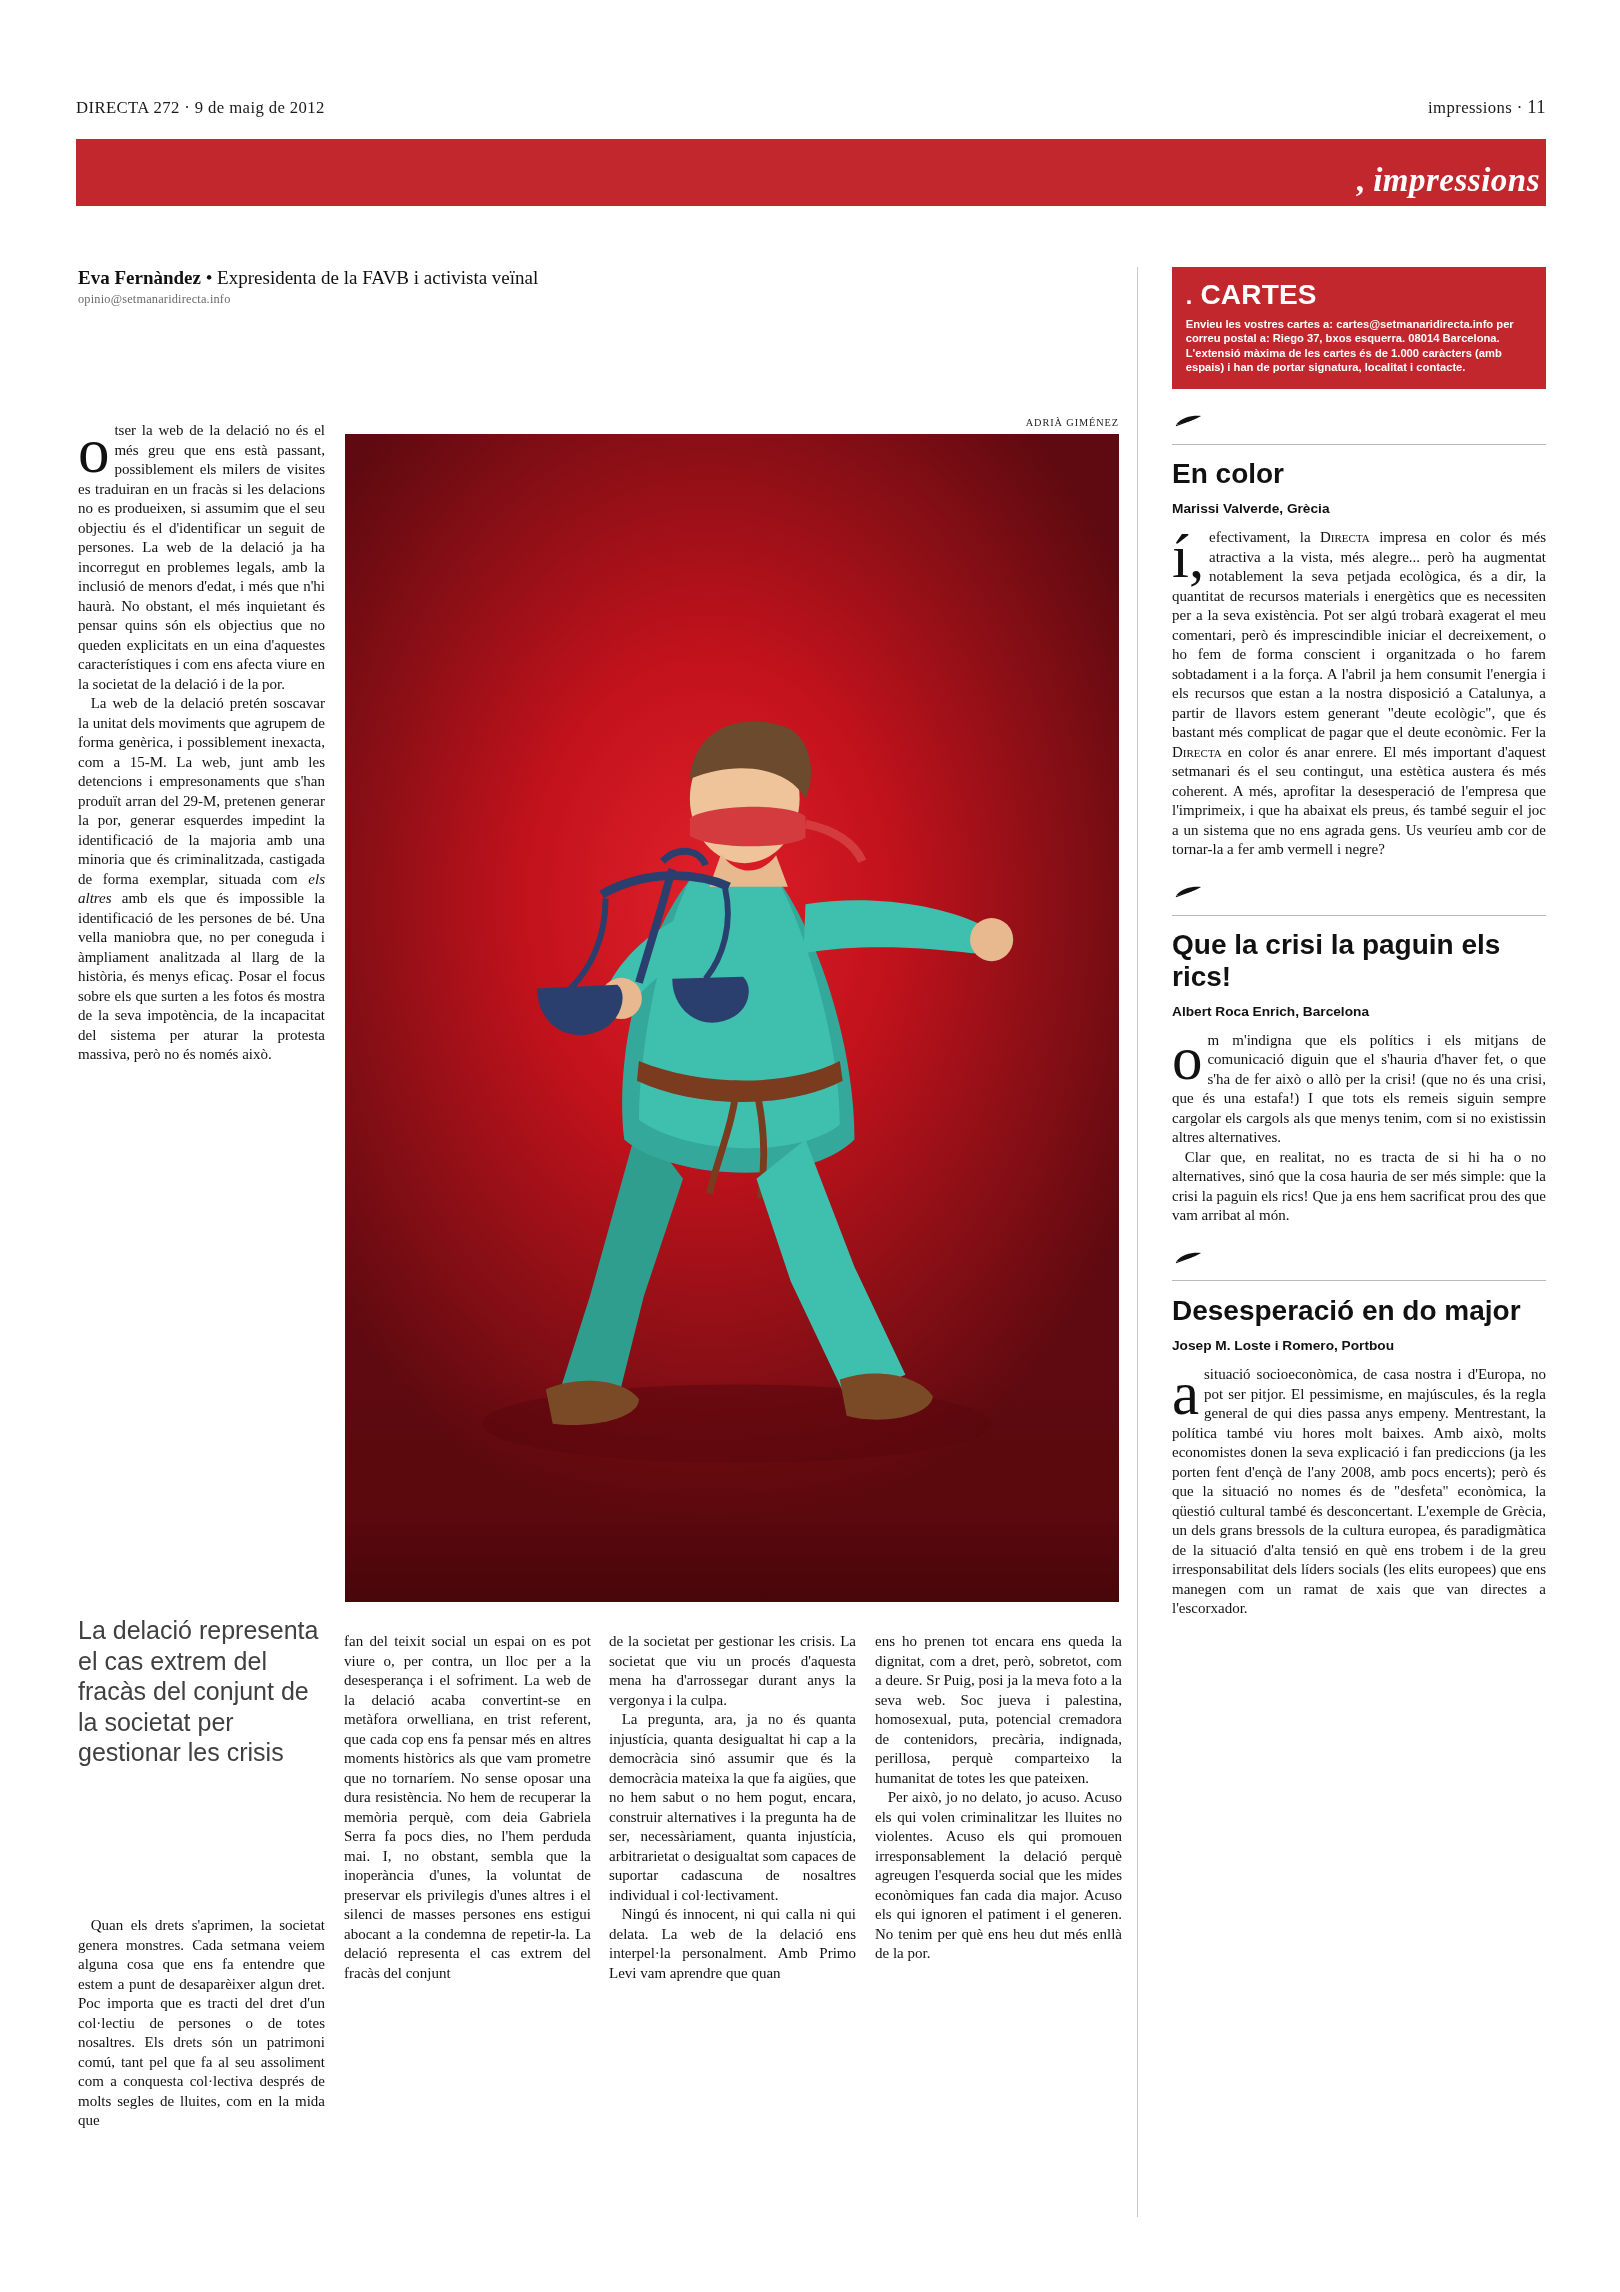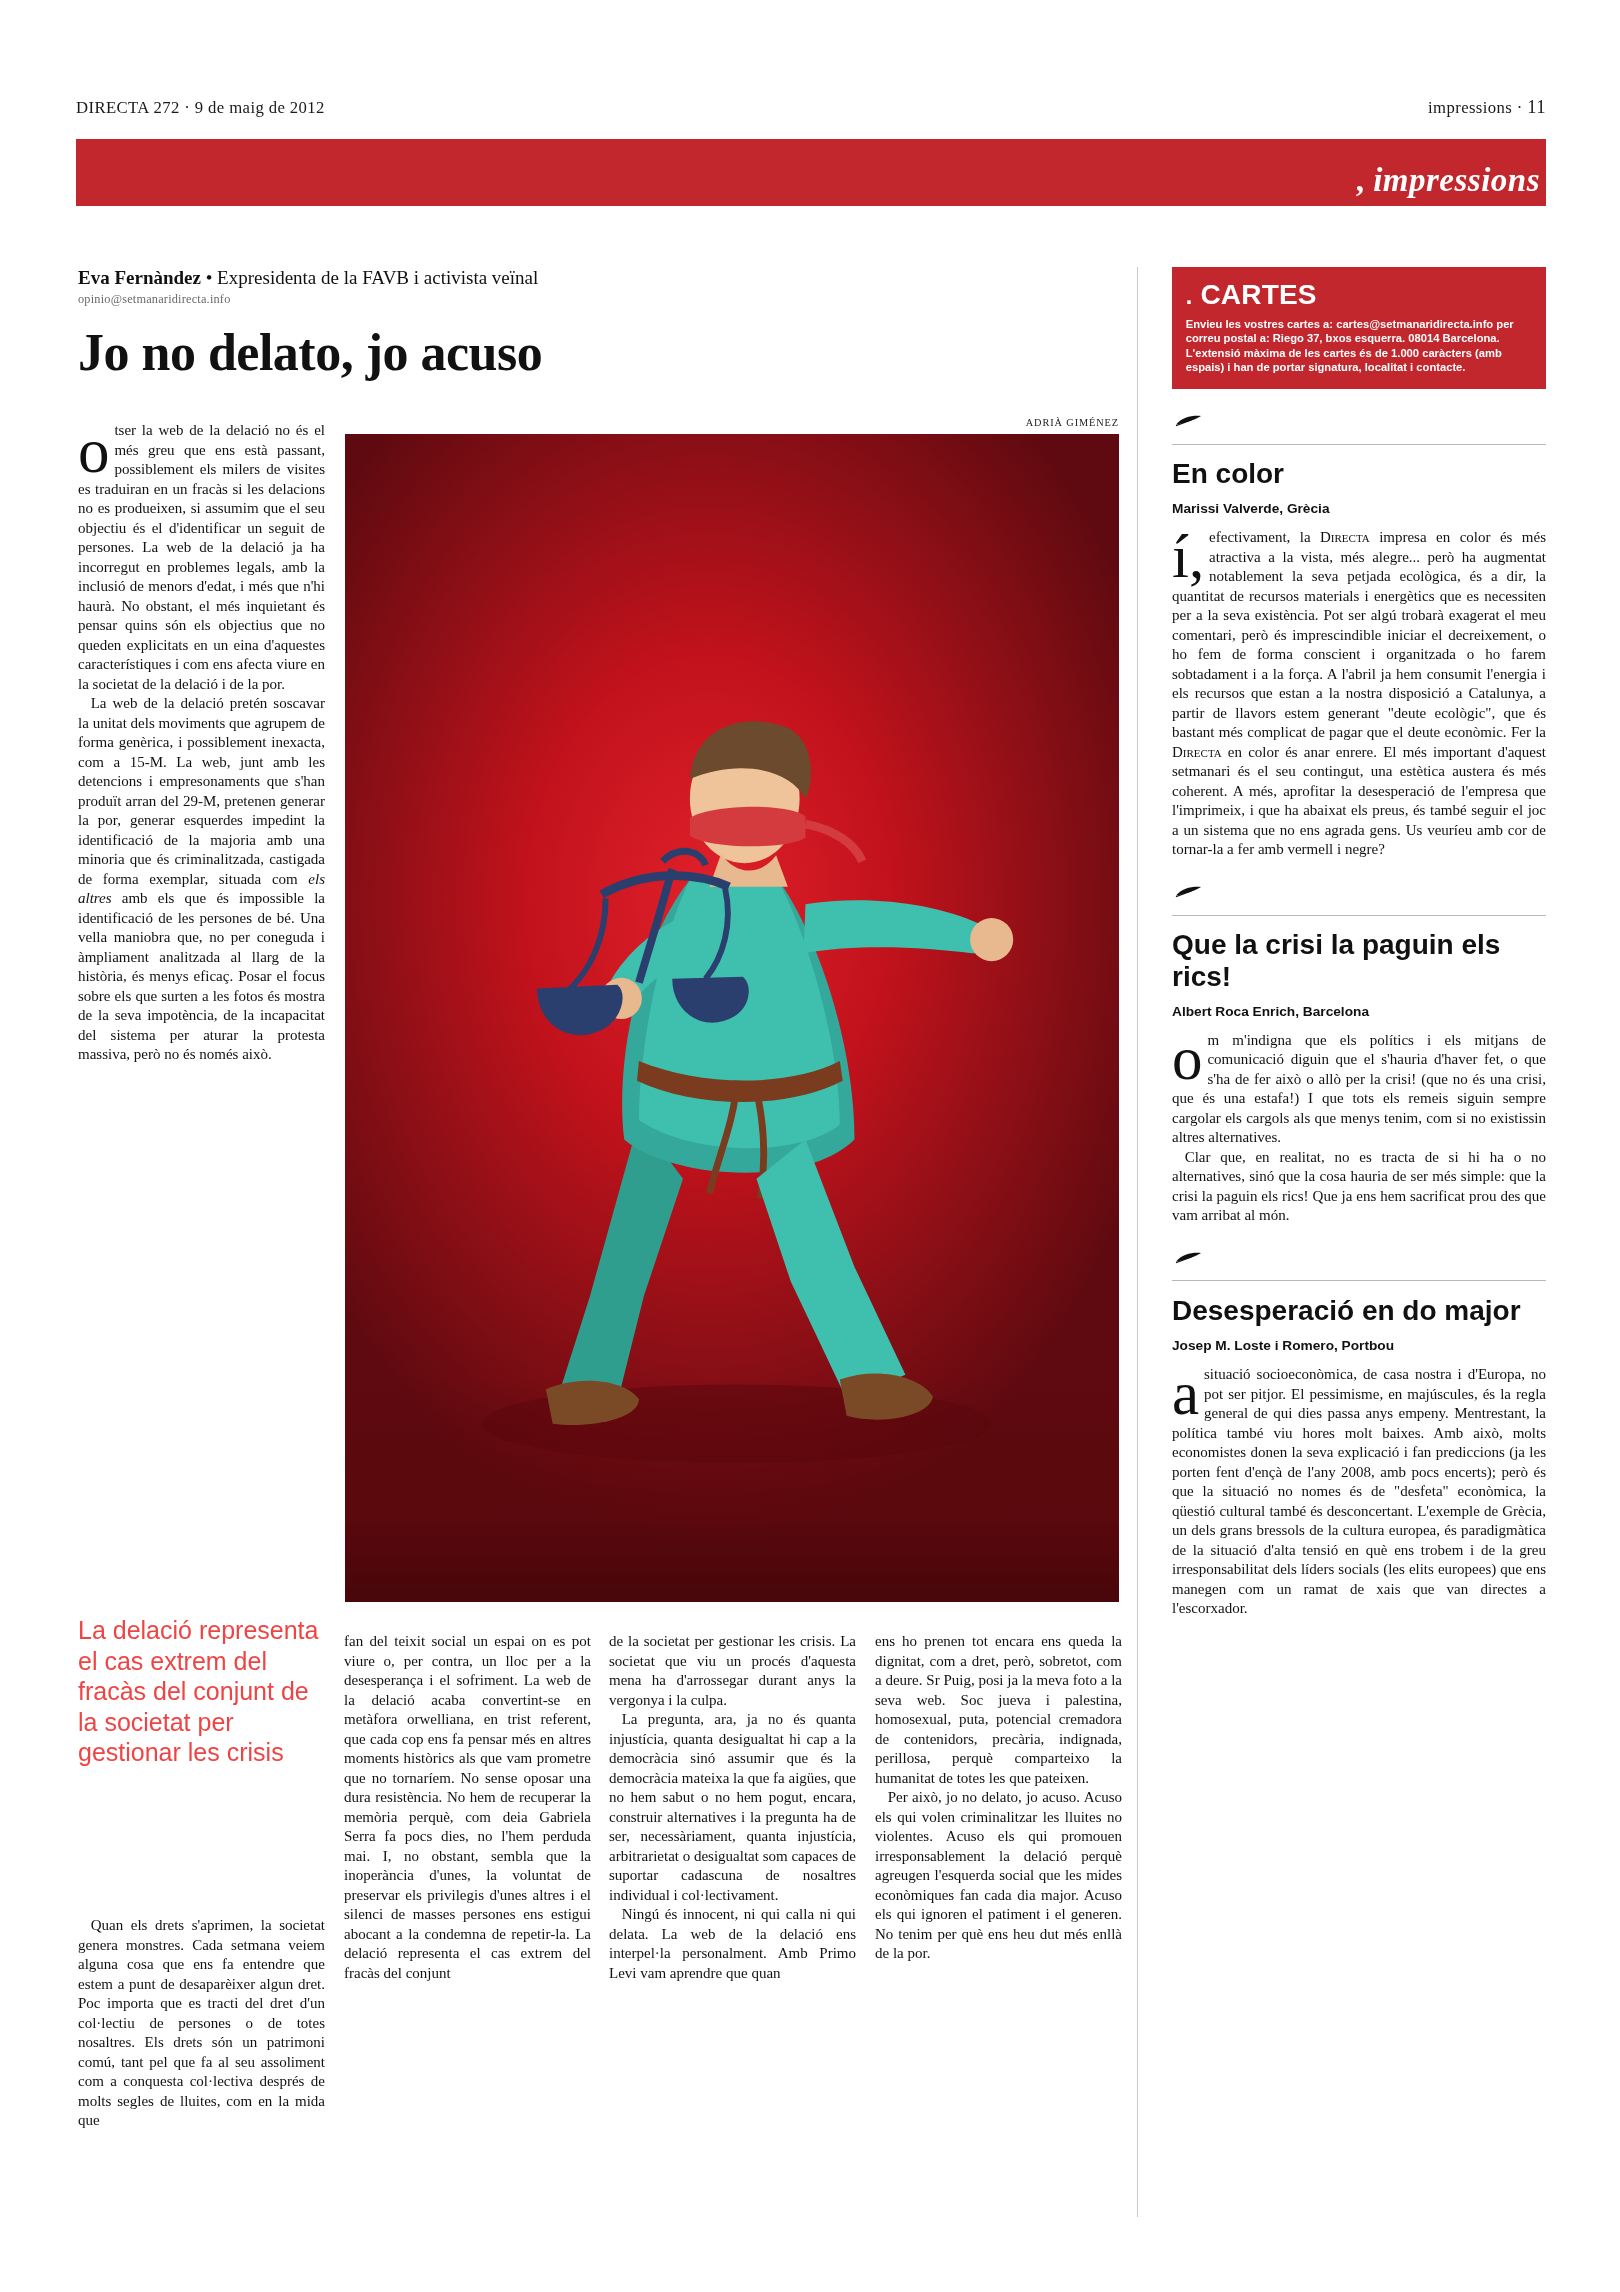--- a/index.html
+++ b/index.html
@@ -152,21 +152,21 @@
 
   
   .fig { position: absolute; left: 0; top: 0; width: 100%; height: 100%; }
 
   .pull {
     position: absolute;
     left: 78px;
     top: 1615px;
     width: 247px;
     font-family: "Liberation Sans", sans-serif;
-    color: #ef4444;
+    color: #404040;
     font-size: 25px;
     line-height: 1.22;
     font-weight: normal;
   }
 
   .body-cols {
     position: absolute;
     left: 78px;
     top: 1916px;
     width: 1044px;
@@ -287,21 +287,20 @@
     <span class="dot">,</span>
     <span>impressions</span>
   </div>
 
   <div class="article">
     <div class="byline">
       <span class="name">Eva Fernàndez</span>
       <span>• Expresidenta de la FAVB i activista veïnal</span>
     </div>
     <div class="byline-mail">opinio@setmanaridirecta.info</div>
-    <div class="headline">Jo no delato, jo acuso</div>
   </div>
 
   <div class="col-narrow">
     <p class="dropcap">otser la web de la delació no és el més greu que ens està passant, possiblement els milers de visites es traduiran en un fracàs si les delacions no es produeixen, si assumim que el seu objectiu és el d'identificar un seguit de persones. La web de la delació ja ha incorregut en problemes legals, amb la inclusió de menors d'edat, i més que n'hi haurà. No obstant, el més inquietant és pensar quins són els objectius que no queden explicitats en un eina d'aquestes característiques i com ens afecta viure en la societat de la delació i de la por.</p>
     <p><span>La web de la delació pretén soscavar la unitat dels moviments que agrupem de forma genèrica, i possiblement inexacta, com a 15-M. La web, junt amb les detencions i empresonaments que s'han produït arran del 29-M, pretenen generar la por, generar esquerdes impedint la identificació de la majoria amb una minoria que és criminalitzada, castigada de forma exemplar, situada com</span> <em>els altres</em> <span>amb els que és impossible la identificació de les persones de bé. Una vella maniobra que, no per coneguda i àmpliament analitzada al llarg de la història, és menys eficaç. Posar el focus sobre els que surten a les fotos és mostra de la seva impotència, de la incapacitat del sistema per aturar la protesta massiva, però no és només això.</span></p>
   </div>
 
   <div class="photo">
     <div class="credit">ADRIÀ GIMÉNEZ</div>
     <div class="frame">

